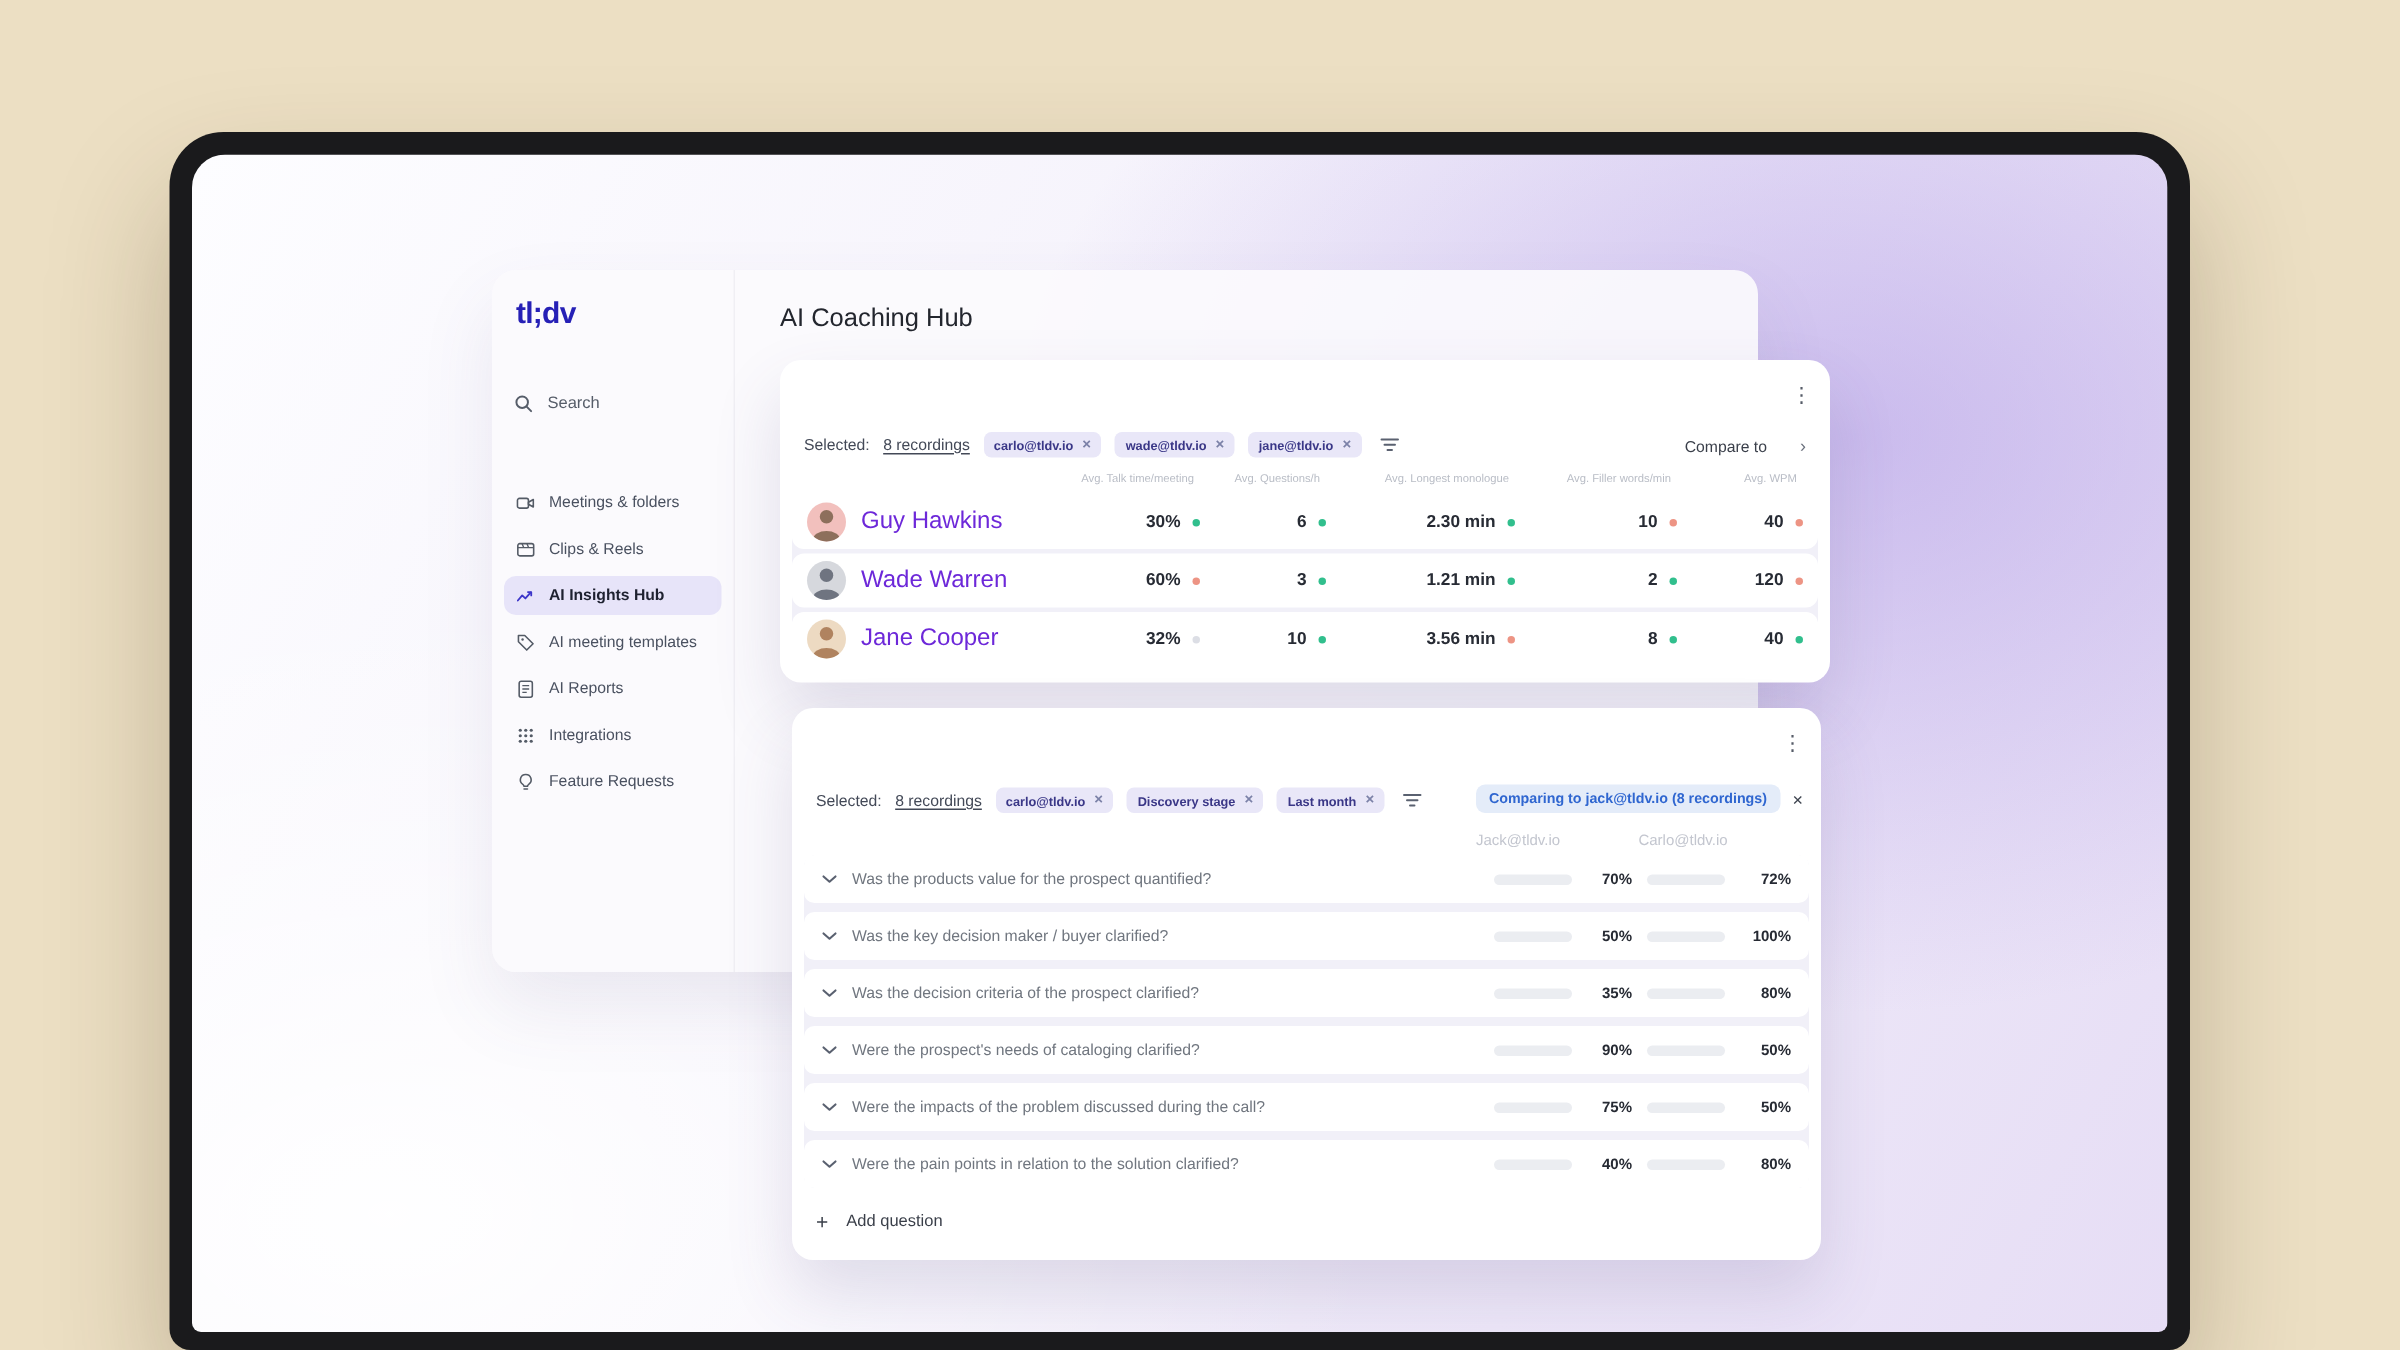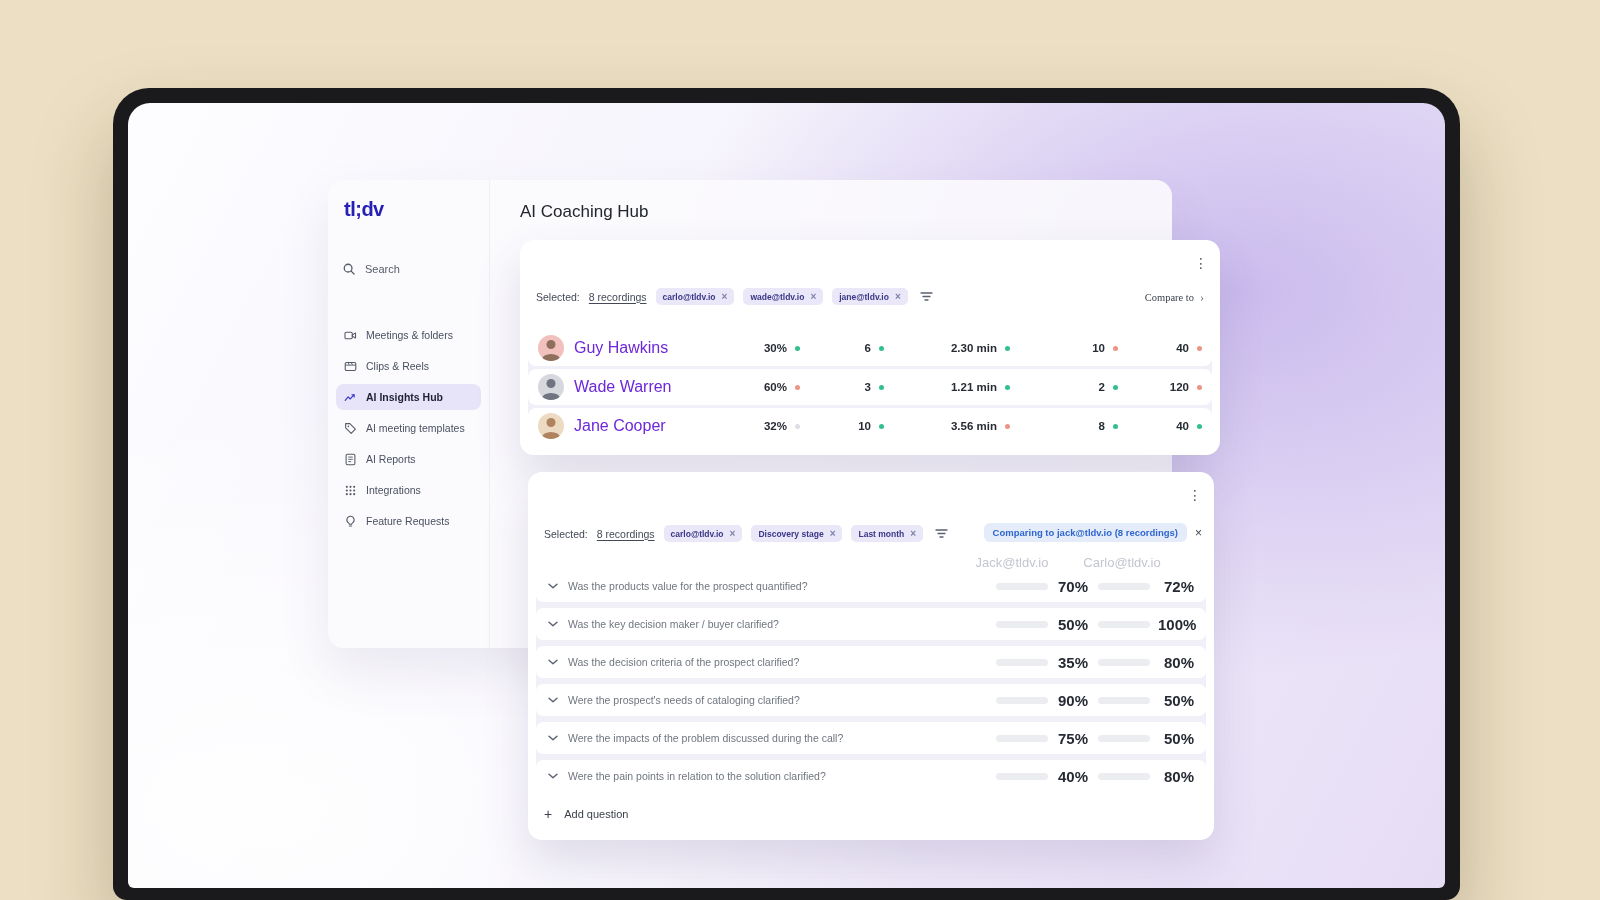--- a/index.html
+++ b/index.html
@@ -72,22 +72,22 @@
   .sel-label { font-weight: 500; }
   .sel-count { text-decoration: underline; text-underline-offset: 2px; cursor: pointer; font-weight: 500; }
   .chip {
     display: inline-flex; align-items: center; gap: 6px; height: 17px; padding: 0 7px;
     background: #e9e7f8; border-radius: 5px; font-size: 8.5px; font-weight: bold;
     color: #3a3787; cursor: pointer; white-space: nowrap;
   }
   .chip .x { color: #7c82a8; font-size: 10px; cursor: pointer; }
   .filter-ic { margin-left: 3px; cursor: pointer; display: inline-flex; }
   .compare-btn {
-    position: absolute; right: 16px; top: 50px; display: flex; align-items: center; gap: 6px;
-    font-size: 10.5px; font-weight: 500; color: #3a3f4a; cursor: pointer; font-family: Liberation Serif, serif;
+    position: absolute; right: 16px; top: 50px; display: flex; align-items: flex-end; gap: 22px;
+    font-size: 10.5px; font-weight: 500; color: #3a3f4a; cursor: pointer;
   }
   .compare-btn .arr { font-size: 12px; color: #6a707c; }
   
   .col-heads {
     position: absolute; left: 8px; right: 8px; top: 74px; display: flex; align-items: center;
     padding: 0 10px; font-size: 7.5px; color: #b9bdc6;
   }
   .col-heads .spacer { flex: 1; }
   .col-head { display: flex; justify-content: flex-end; padding-right: 4px; white-space: nowrap; }
   .w-talk { width: 96px; } .w-q { width: 84px; } .w-mono { width: 126px; } .w-filler { width: 108px; } .w-wpm { width: 84px; }
@@ -110,38 +110,38 @@
   .dot[data-status="bad"] { background: #ed9484; }
   .dot[data-status="neutral"] { background: #dcdee5; }
   
   .comparing-wrap { position: absolute; right: 12px; top: 51px; display: flex; align-items: center; gap: 8px; }
   .comparing-chip {
     height: 19px; display: inline-flex; align-items: center; padding: 0 9px;
     background: #e4ecf9; border-radius: 6px; font-size: 9.5px; font-weight: bold; color: #2f66d0;
     cursor: pointer; white-space: nowrap;
   }
   .comparing-x { font-size: 12px; color: #3f4550; cursor: pointer; }
-  .bar-col-label { position: absolute; top: 83px; width: 110px; text-align: center; font-size: 13px; color: #c3c6cf; }
+  .bar-col-label { position: absolute; top: 83px; width: 110px; text-align: center; font-size: 10px; color: #c3c6cf; }
   .bar-col-1 { left: 429px; } .bar-col-2 { left: 539px; }
   .qrows {
     position: absolute; left: 8px; right: 8px; top: 98px;
     display: flex; flex-direction: column; gap: 6px; background: #f1f0f8; border-radius: 8px;
   }
   .qrow {
     height: 32px; background: #fff; border-radius: 7px; display: flex; align-items: center;
     padding: 0 12px; gap: 10px; cursor: pointer;
   }
   .qtext { flex: 1; font-size: 10.5px; color: #70767f; white-space: nowrap; overflow: hidden; }
   .bar-group { display: flex; align-items: center; gap: 8px; }
   .bar-group.g1 { width: 92px; } .bar-group.g2 { width: 96px; }
   .track { width: 52px; height: 7px; border-radius: 4px; background: #ebedf1; overflow: hidden; flex: 0 0 52px; }
   .fill { height: 100%; border-radius: 4px; }
   .fill[data-tone="green"] { background: #2dbd8c; }
   .fill[data-tone="salmon"] { background: #f2a396; }
-  .pct { flex: 1; text-align: right; font-size: 15px; font-weight: bold; color: #262a33; }
+  .pct { flex: 1; text-align: right; font-size: 10px; font-weight: bold; color: #262a33; }
   .add-q {
     position: absolute; left: 16px; top: 326px; height: 32px; display: flex; align-items: center; gap: 12px;
     font-size: 11px; font-weight: 500; color: #3a3f49; cursor: pointer;
   }
   .add-q .plus { font-size: 14px; color: #3a3f49; }
   svg { display: block; }
 </style>
 </head>
 <body>
 
@@ -260,20 +260,28 @@
           <svg width="13" height="11" viewBox="0 0 13 11">
               <path d="M1 2h11M3 5.5h7M5 9h3" stroke="#5a6170" stroke-width="1.3" stroke-linecap="round"></path>
             </svg>
         </span>
       </div>
       <div class="compare-btn">
         <span>Compare to</span>
         <span class="arr">›</span>
       </div>
 
+      <div class="col-heads">
+        <span class="spacer"></span>
+        <span class="col-head w-talk">Avg. Talk time/meeting</span>
+        <span class="col-head w-q">Avg. Questions/h</span>
+        <span class="col-head w-mono">Avg. Longest monologue</span>
+        <span class="col-head w-filler">Avg. Filler words/min</span>
+        <span class="col-head w-wpm">Avg. WPM</span>
+      </div>
 
       <div class="rows">
         <div class="srow">
           <span class="avatar av1"></span>
           <span class="name">Guy Hawkins</span>
           <span class="cell w-talk">
               <span>30%</span>
               <span class="dot" data-status="good"></span>
             </span>
           <span class="cell w-q">

